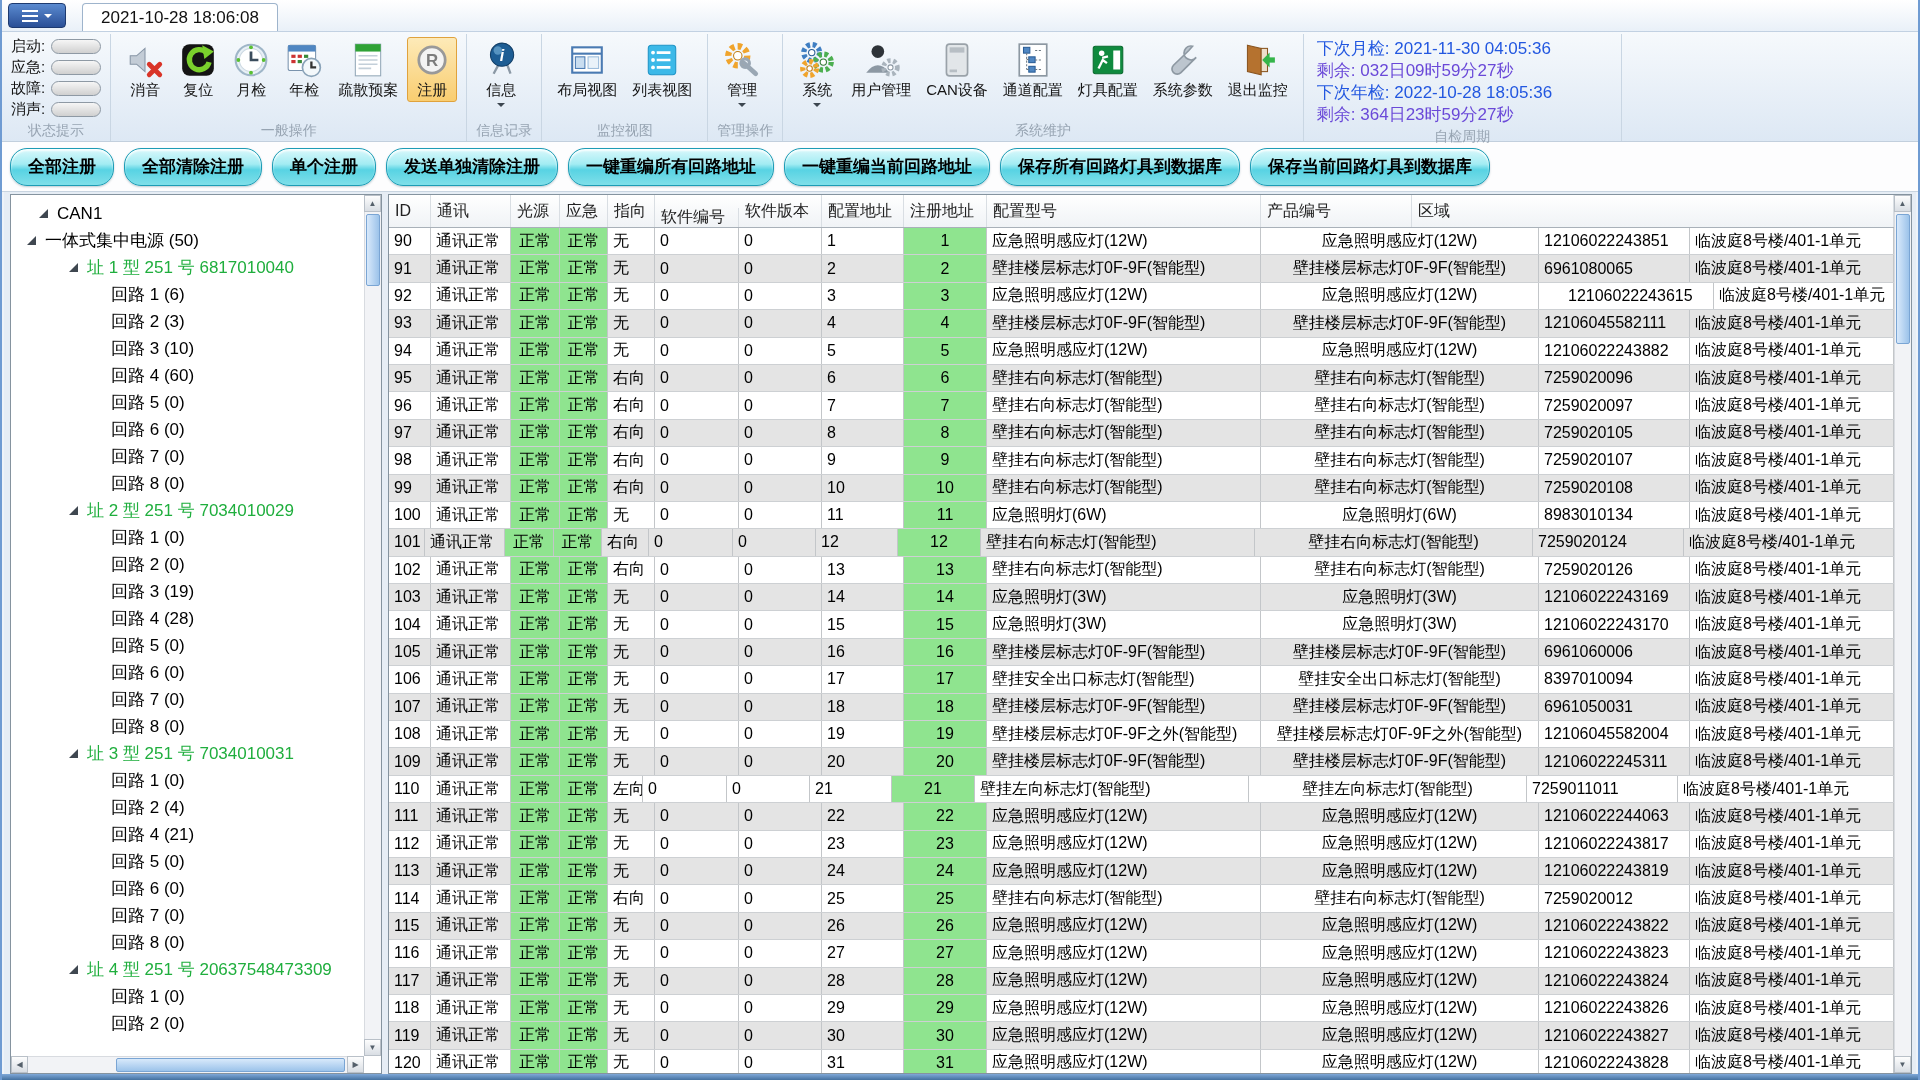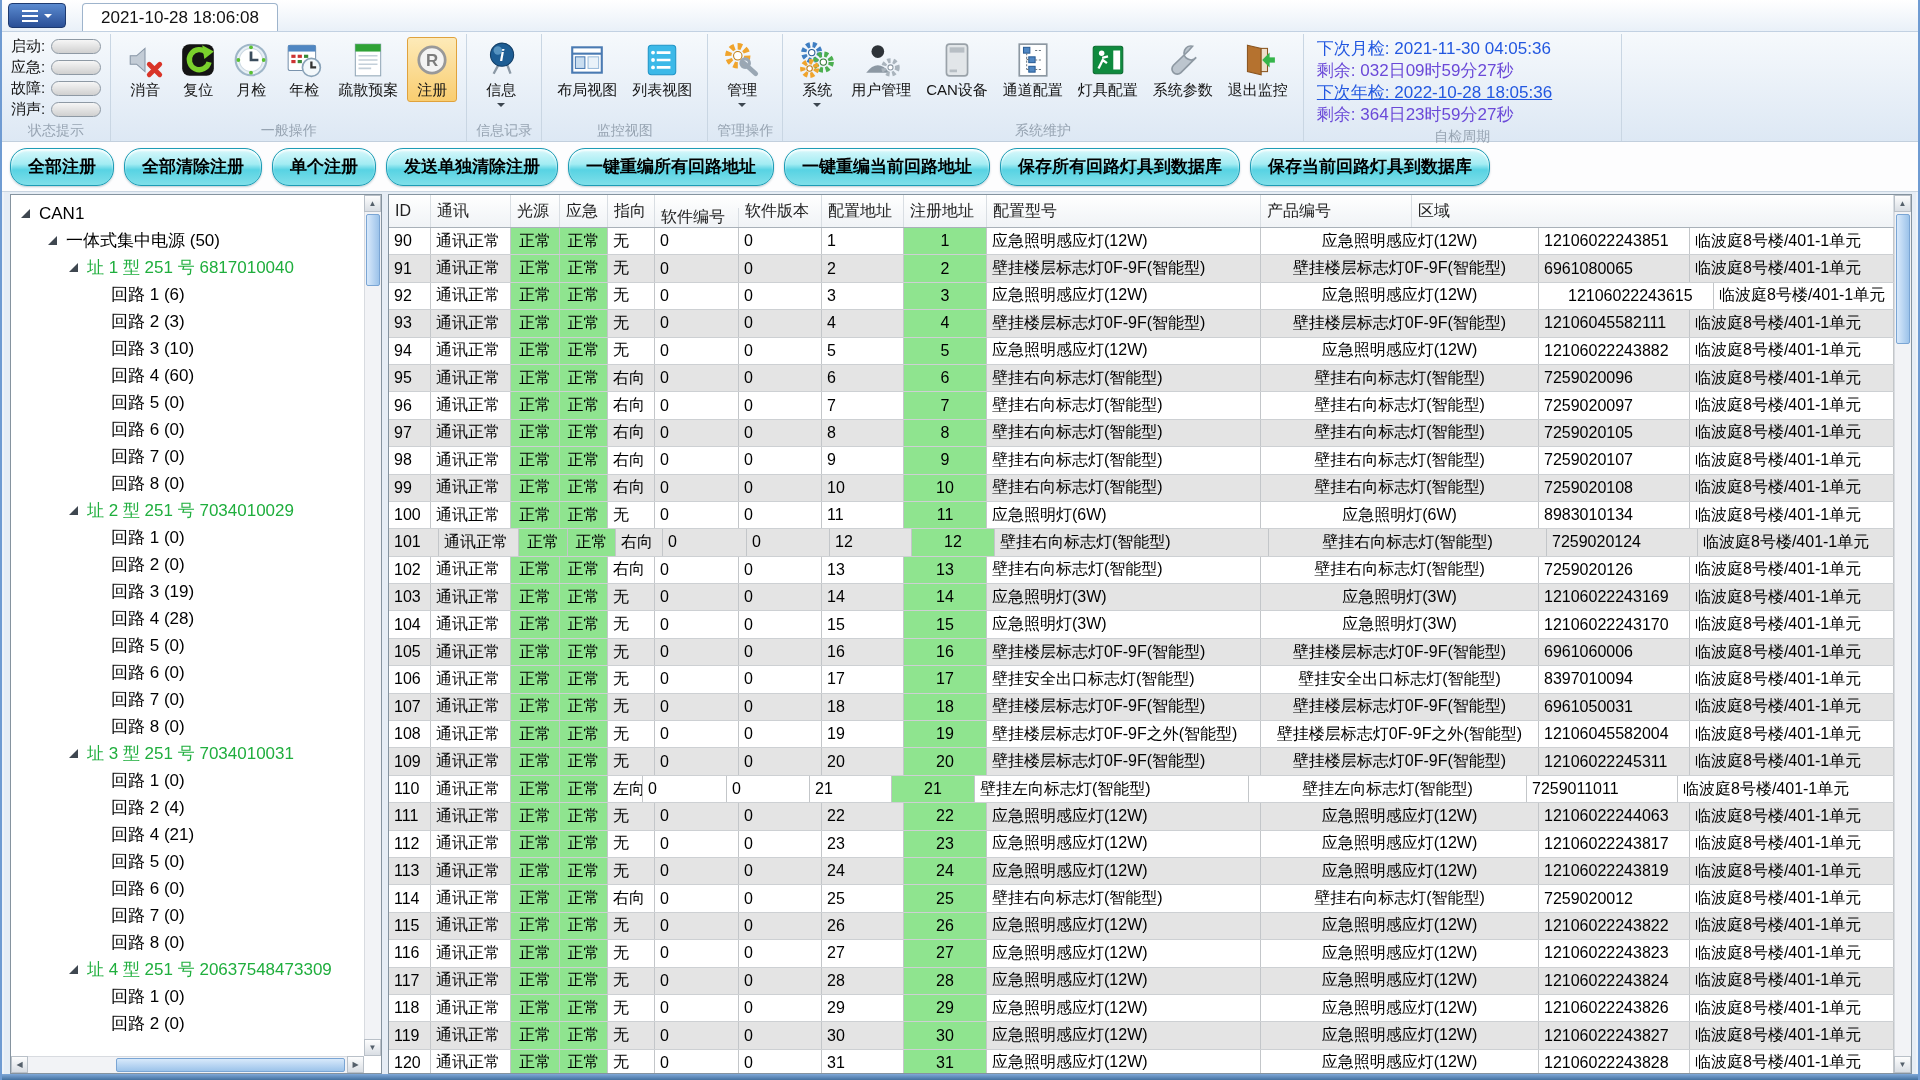--- a/index.html
+++ b/index.html
@@ -314,21 +314,21 @@
               </svg>
               <span class="rlabel">退出监控</span>
             </div>
           </div>
           <div class="glabel">系统维护</div>
         </div></span>
     <div class="rgroup" style="min-width:318px">
       <div class="sc-lines" id="selfCheckLines">
           <div class="sline" style="color: rgb(34, 87, 224);">下次月检: 2021-11-30 04:05:36</div>
           <div class="sline" style="color: rgb(106, 73, 216);">剩余: 032日09时59分27秒</div>
-          <div class="sline" style="color: rgb(34, 87, 224); text-decoration: underline;">下次年检: 2022-10-28 18:05:36</div>
+          <div class="sline" style="color: rgb(34, 87, 224);">下次年检: 2022-10-28 18:05:36</div>
           <div class="sline" style="color: rgb(106, 73, 216);">剩余: 364日23时59分27秒</div>
         </div>
       <div class="glabel">自检周期</div>
     </div>
   </div>
 
   <div class="btnrow" id="btnRow">
       <button class="cbtn">全部注册</button>
       <button class="cbtn">全部清除注册</button>
       <button class="cbtn">单个注册</button>
@@ -336,25 +336,25 @@
       <button class="cbtn">一键重编所有回路地址</button>
       <button class="cbtn">一键重编当前回路地址</button>
       <button class="cbtn">保存所有回路灯具到数据库</button>
       <button class="cbtn">保存当前回路灯具到数据库</button>
     </div>
 
   <div class="main">
 
     <div class="tree-panel">
       <div class="tree-items" id="treeItems">
-          <div class="tree-item" style="padding-left: 10px;">
+          <div class="tree-item" style="padding-left: 28px;">
             <span class="tri"></span>
             <span class="tlabel">CAN1</span>
           </div>
-          <div class="tree-item" style="padding-left: 37px;">
+          <div class="tree-item" style="padding-left: 16px;">
             <span class="tri"></span>
             <span class="tlabel">一体式集中电源  (50)</span>
           </div>
           <div class="tree-item" style="padding-left: 58px;">
             <span class="tri"></span>
             <span class="tlabel green">址 1 型 251 号 6817010040</span>
           </div>
           <div class="tree-item" style="padding-left: 100px;">
             <span class="tlabel">回路 1  (6)</span>
           </div>
@@ -630,21 +630,21 @@
             <div class="td" style="width: 84px;">0</div>
             <div class="td" style="width: 83px;">0</div>
             <div class="td" style="width: 82px;">11</div>
             <div class="td green center" style="width: 83px;">11</div>
             <div class="td" style="width: 274px;">应急照明灯(6W)</div>
             <div class="td center" style="width: 278px;">应急照明灯(6W)</div>
             <div class="td" style="width: 151px;">8983010134</div>
             <div class="td" style="width: 210px; flex: 1 1 0%;">临波庭8号楼/401-1单元</div>
           </div>
           <div class="tr alt">
-            <div class="td" style="width: 50px;">101</div>
+            <div class="td" style="width: 36px;">101</div>
             <div class="td" style="width: 80px;">通讯正常</div>
             <div class="td green center" style="width: 49px;">正常</div>
             <div class="td green center" style="width: 48px;">正常</div>
             <div class="td" style="width: 47px;">右向</div>
             <div class="td" style="width: 84px;">0</div>
             <div class="td" style="width: 83px;">0</div>
             <div class="td" style="width: 82px;">12</div>
             <div class="td green center" style="width: 83px;">12</div>
             <div class="td" style="width: 274px;">壁挂右向标志灯(智能型)</div>
             <div class="td center" style="width: 278px;">壁挂右向标志灯(智能型)</div>

